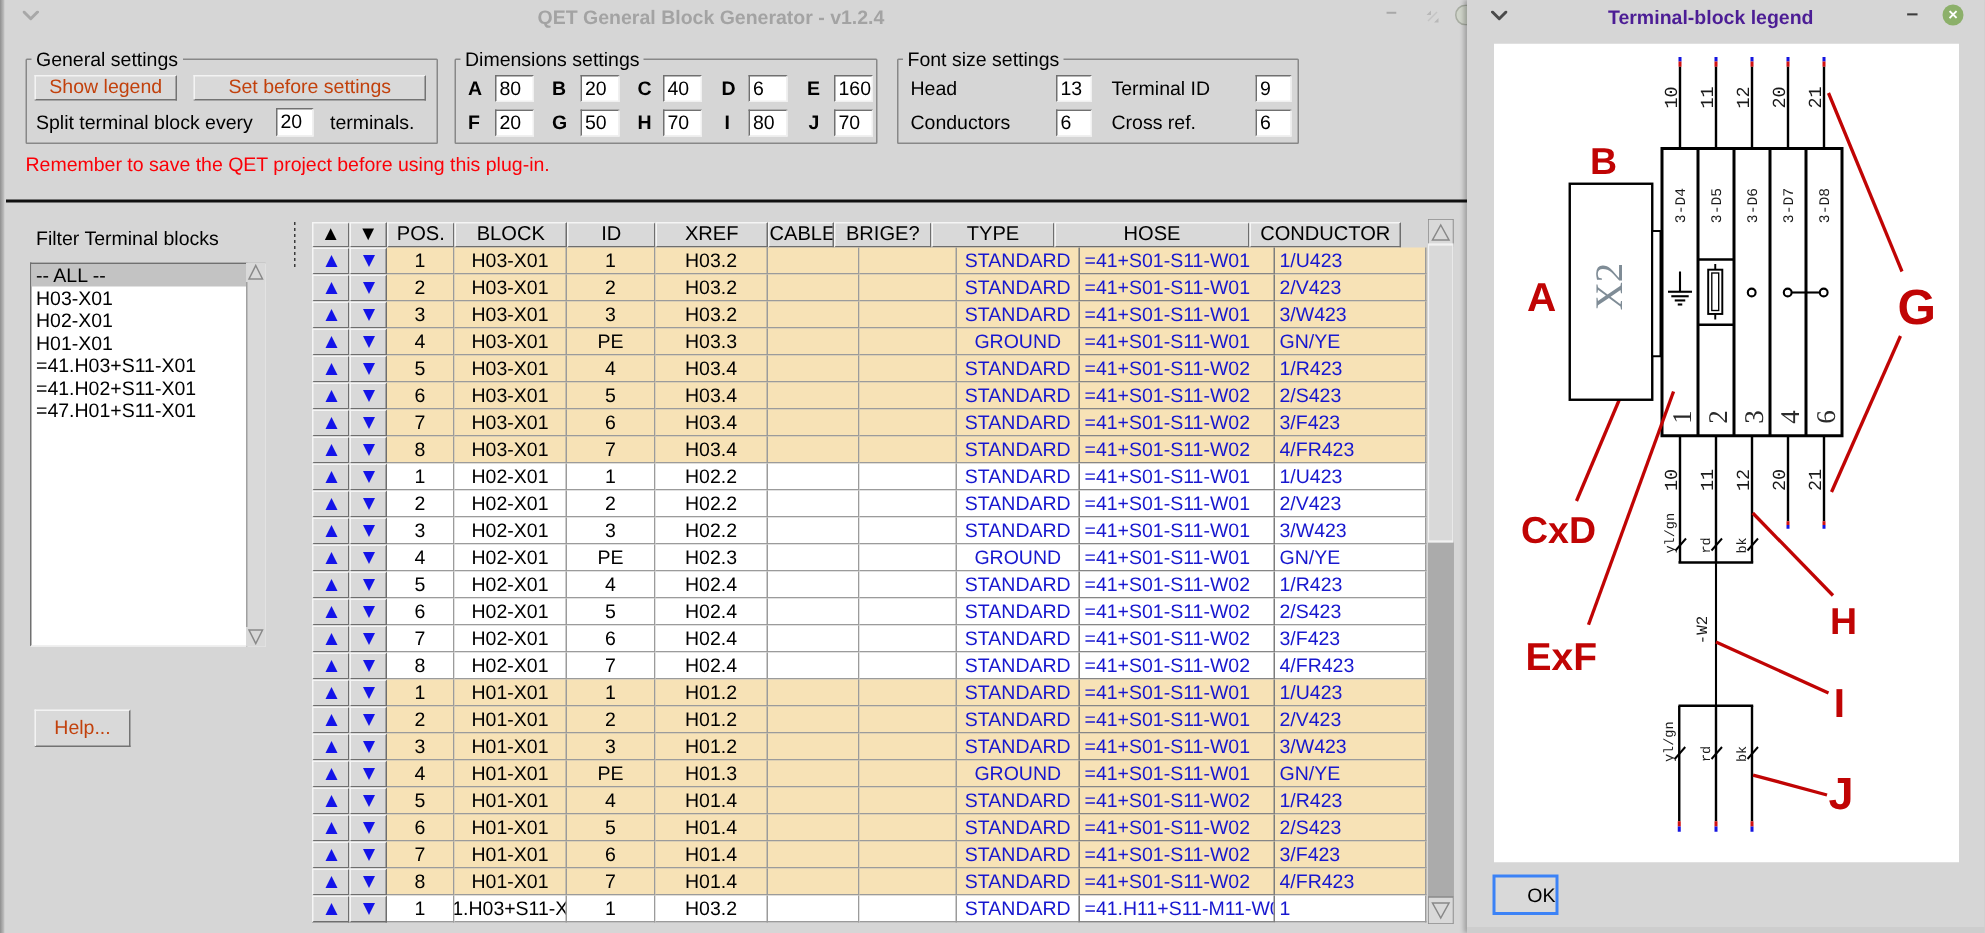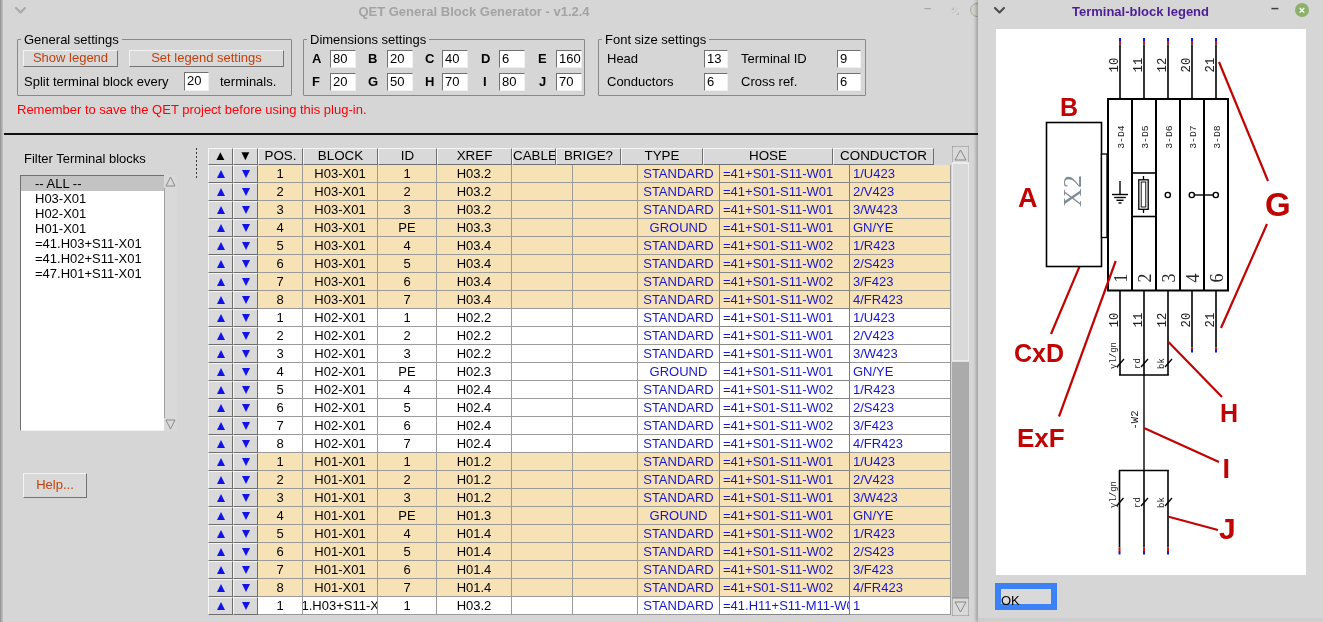--- a/index.html
+++ b/index.html
@@ -15,21 +15,21 @@
 .btn{position:absolute;background:#d9d9d9;border-top:1.5px solid #f3f3f3;border-left:1.5px solid #f3f3f3;
  border-right:1.5px solid #737373;border-bottom:1.5px solid #737373;font-size:13px;color:#c2410c;
  text-align:center;font-family:"Liberation Sans",sans-serif}
 .lbl{position:absolute;font-size:13px;color:#000;white-space:nowrap}
 .entry{position:absolute;background:#fff;border-top:1.5px solid #707070;border-left:1.5px solid #707070;
  border-right:1.5px solid #f0f0f0;border-bottom:1.5px solid #f0f0f0;font-size:13px;padding-left:2px;color:#000}
 #warn{position:absolute;left:17px;top:102px;font-size:13px;color:#fb0007}
 #sep{position:absolute;left:4px;top:133px;width:974px;height:1.5px;background:#111}
 #flist{position:absolute;left:20px;top:175px;width:157px;height:256px;background:#fff;
  border-top:1.5px solid #707070;border-left:1.5px solid #707070;border-right:1.5px solid #f0f0f0;border-bottom:1.5px solid #f0f0f0}
-.li{height:15px;line-height:15px;font-size:13px;padding-left:14px;white-space:nowrap}
+.li{height:15px;line-height:15px;font-size:13px;padding-left:3px;white-space:nowrap}
 .sel{background:#c3c3c3}
 .sbar{position:absolute;background:#d9d9d9}
 #tbl{position:absolute;left:208px;top:148px}
 .trow{display:flex;height:18px}
 .hrow{height:17px}
 .hc{background:#d9d9d9;border-top:1.5px solid #f5f5f5;border-left:1.5px solid #f5f5f5;
  border-right:1.5px solid #6e6e6e;border-bottom:1.5px solid #6e6e6e;
  font-size:13.4px;text-align:center;line-height:14px;overflow:hidden;flex:none}
 .ac{background:#d9d9d9;border-top:1.2px solid #f5f5f5;border-left:1.2px solid #f5f5f5;
  border-right:1.2px solid #6e6e6e;border-bottom:1.2px solid #6e6e6e;flex:none;
@@ -47,43 +47,43 @@
 .td{width:0;height:0;border-left:4.5px solid transparent;border-right:4.5px solid transparent;border-top:8px solid #1313e8}
 #legend{position:absolute;left:978px;top:0;width:345px;height:622px;background:#d6d6d6;
  box-shadow:-2px 0 3px rgba(0,0,0,.25)}
 #cnv{position:absolute;left:18px;top:29px}
 .mlab{font:12.3px "Liberation Mono",monospace;fill:#1a1a1a}
 .slab{font:9.8px "Liberation Mono",monospace;fill:#1a1a1a}
 .nlab{font:18px "Liberation Serif",serif;fill:#2a2a2a}
 .clab{font:9px "Liberation Mono",monospace;fill:#1a1a1a}
 .wlab{font:10.5px "Liberation Mono",monospace;fill:#1a1a1a}
 .xlab{font:26px "Liberation Serif",serif;fill:#7f8c96}
-#okbtn{position:absolute;left:17px;top:583px;width:62px;height:27px;background:#d9d9d9;
- border:6px solid #3b82f6;font-size:13px;text-align:left;line-height:23px}
+#okbtn{position:absolute;left:17px;top:583px;width:44px;height:27px;background:#d9d9d9;
+ border:2px solid #3b82f6;font-size:13px;text-align:right;line-height:23px}
 #lbot{position:absolute;left:978px;top:618px;width:345px;height:4px;background:#cdcdcd}
 .ticon{position:absolute;color:#a8a8a8;font-size:13px}
 </style></head>
 <body>
 <div id="main">
     <div id="mtitle" class="wtitle">QET General Block Generator - v1.2.4</div>
     <svg style="position:absolute;left:15px;top:7px" width="11" height="7">
       <path d="M1 1 L5.5 5.5 L10 1" fill="none" stroke="#a8a8a8" stroke-width="2" stroke-linecap="round" stroke-linejoin="round"></path>
     </svg>
     <div class="ticon" style="left:924px;top:0px;font-weight:bold">–</div>
     <svg class="ticon" style="left:949px;top:5px" width="12" height="12">
       <path d="M2 5 L5 2 L5 5 Z M10 7 L7 10 L10 10 Z" fill="#b8b8b8"></path>
       <path d="M3 9 L9 3" stroke="#c4c4c4" stroke-width="1"></path>
     </svg>
     <div class="ticon" style="left:970px;top:3px;width:8px;height:14px;overflow:hidden">
       <div style="width:14px;height:14px;border-radius:50%;background:#cfd4c9;border:1px solid #a8ada2;box-sizing:border-box"></div>
     </div>
     <div class="gbox" style="left:17px;top:39px;width:275px;height:57px"></div>
     <div class="glab" style="left:21px;top:32px">General settings</div>
     <div class="btn" style="left:23px;top:50px;width:95px;height:17px;line-height:13px">Show legend</div>
-    <div class="btn" style="left:129px;top:50px;width:155px;height:17px;line-height:13px">Set legend settings</div>
+    <div class="btn" style="left:129px;top:50px;width:155px;height:17px;line-height:13px">Set before settings</div>
     <div class="lbl" style="left:24px;top:74px">Split terminal block every</div>
     <div class="entry" style="left:184px;top:72px;width:25px;height:19px">20</div>
     <div class="lbl" style="left:220px;top:74px">terminals.</div>
     <div class="gbox" style="left:303px;top:39px;width:282px;height:57px"></div>
     <div class="glab" style="left:307px;top:32px">Dimensions settings</div>
     <div class="lbl" style="left:312px;top:51px"><b>A</b></div>
     <div class="entry" style="left:330px;top:50px;width:26px;height:18px">80</div>
     <div class="lbl" style="left:368px;top:51px"><b>B</b></div>
     <div class="entry" style="left:387px;top:50px;width:26px;height:18px">20</div>
     <div class="lbl" style="left:425px;top:51px"><b>C</b></div>

